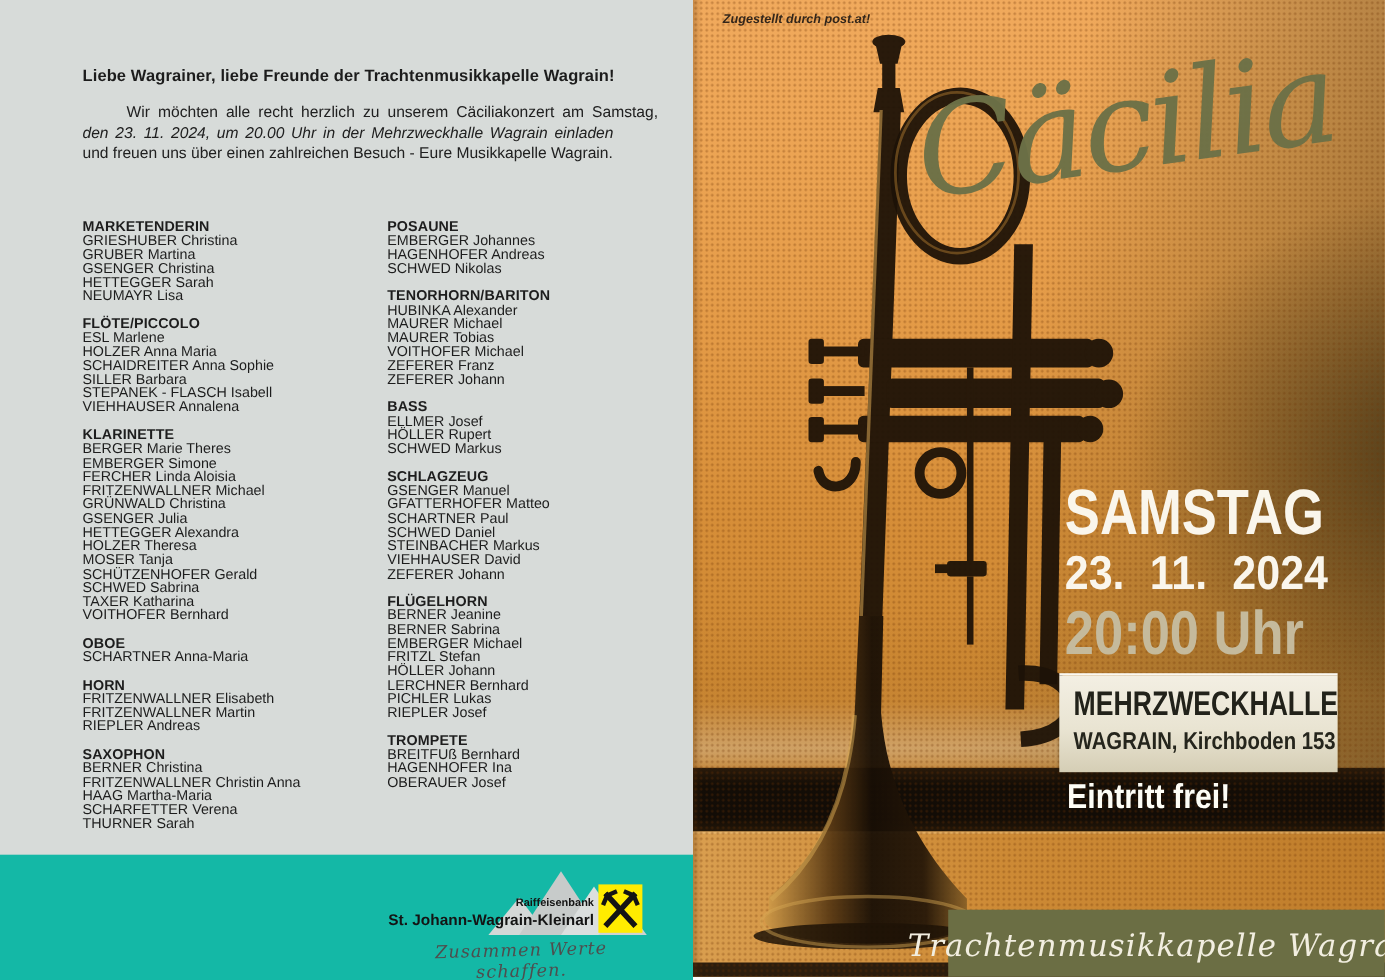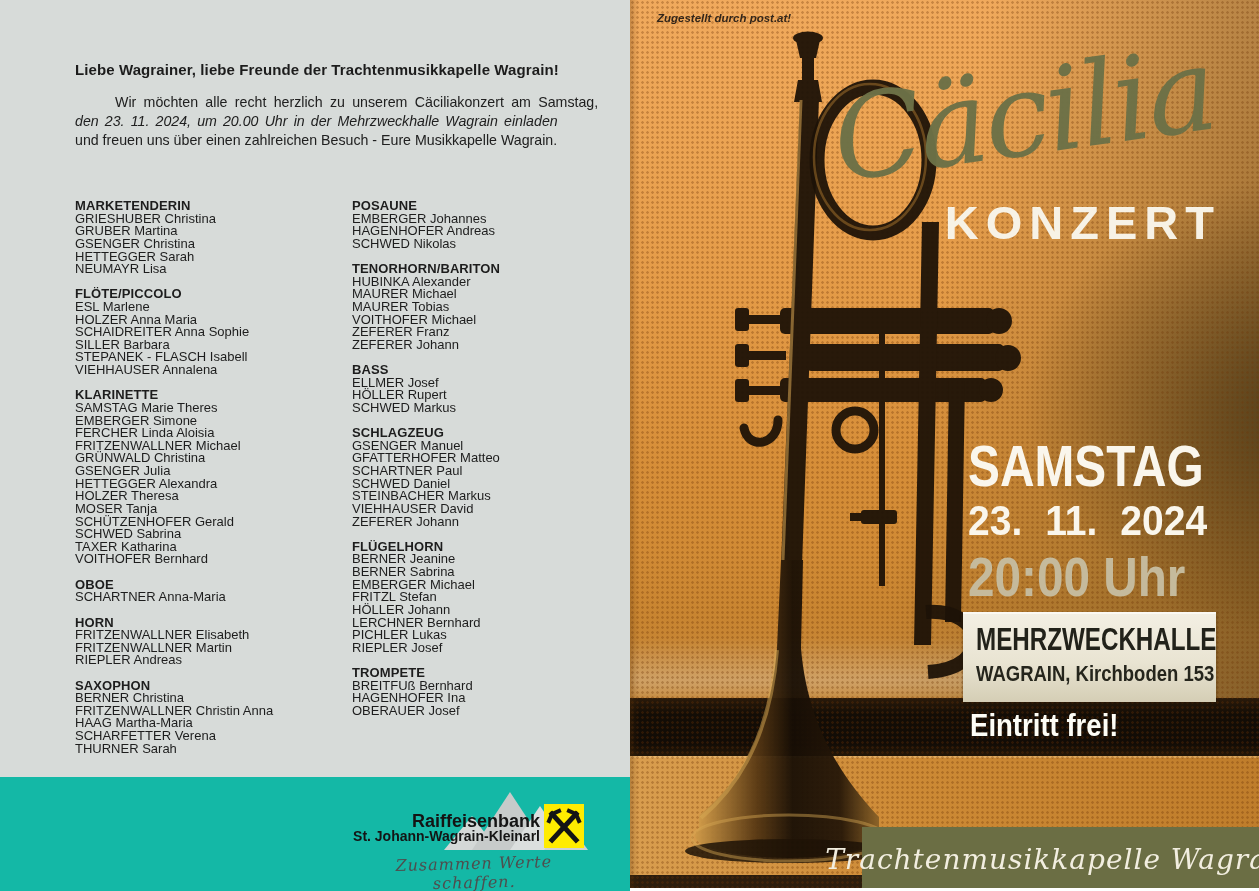--- a/index.html
+++ b/index.html
@@ -17,21 +17,21 @@
   .intro .iline.j2{word-spacing:2.2px;font-style:italic;}
   .cols{position:absolute;left:75px;top:200px;display:flex;font-size:13px;line-height:12.62px;color:#1d1d1d;}
   .colA{width:277px;}
   .colB{width:265px;}
   .section{margin:0 0 12.6px 0;}
   .sec-title{font-weight:bold;letter-spacing:0.1px;}
   
   .sponsor{position:absolute;left:338px;top:788px;width:272px;height:100px;}
   .mountains{position:absolute;left:78px;top:0;}
   .rb-name{position:absolute;right:70px;top:26px;text-align:right;font-weight:bold;color:#141414;white-space:nowrap;}
-  .rb-name .l1{font-size:18px;line-height:15px;}
+  .rb-name .l1{font-size:10px;line-height:15px;}
   .rb-name .l2{font-size:14px;line-height:15px;}
   .rb-emblem{position:absolute;right:26px;top:16px;width:40px;height:44px;background:#ffec00;}
   .rb-slogan{position:absolute;left:14px;top:66px;width:244px;text-align:center;
     font-family:"DejaVu Serif", serif;font-style:italic;font-size:16px;color:#4e4e4e;
     letter-spacing:1px;transform:rotate(-1.5deg);}
   
   .right-page{position:absolute;left:630px;top:0;width:629px;height:888px;overflow:hidden;
     background:linear-gradient(178deg,#f1aa5d 0%,#eca453 16%,#e39a46 34%,#d68e38 52%,#cd8832 68%,#d19245 84%,#c98631 100%);}
   .bg-olive{position:absolute;inset:0;background:
     radial-gradient(ellipse 430px 330px at 112% 46%, rgba(52,42,18,0.78), rgba(52,42,18,0) 72%),
@@ -104,21 +104,21 @@
           <div class="sec-title">FLÖTE/PICCOLO</div>
           <div class="member">ESL Marlene</div>
           <div class="member">HOLZER Anna Maria</div>
           <div class="member">SCHAIDREITER Anna Sophie</div>
           <div class="member">SILLER Barbara</div>
           <div class="member">STEPANEK - FLASCH Isabell</div>
           <div class="member">VIEHHAUSER Annalena</div>
         </div>
         <div class="section">
           <div class="sec-title">KLARINETTE</div>
-          <div class="member">SAMSTAG Marie Theres</div>
+          <div class="member">BERGER Marie Theres</div>
           <div class="member">EMBERGER Simone</div>
           <div class="member">FERCHER Linda Aloisia</div>
           <div class="member">FRITZENWALLNER Michael</div>
           <div class="member">GRÜNWALD Christina</div>
           <div class="member">GSENGER Julia</div>
           <div class="member">HETTEGGER Alexandra</div>
           <div class="member">HOLZER Theresa</div>
           <div class="member">MOSER Tanja</div>
           <div class="member">SCHÜTZENHOFER Gerald</div>
           <div class="member">SCHWED Sabrina</div>
@@ -286,21 +286,20 @@
     <path d="M148 420 C 148 446, 118 450, 114 428" fill="none" stroke="#1d1207" stroke-width="9" stroke-linecap="round" opacity="0.94"></path>
     <circle cx="225" cy="430" r="19" fill="none" stroke="#1d1207" stroke-width="9" opacity="0.94"></circle>
 
     <path d="M171 100 L153 560" stroke="#c89a4c" stroke-width="3" opacity="0.6" fill="none"></path>
     <path d="M147 650 C 140 740, 104 790, 71 818" stroke="#d8a954" stroke-width="4" opacity="0.5" fill="none"></path>
     <ellipse cx="159" cy="838" rx="97" ry="23" fill="none" stroke="#d8a954" stroke-width="3" opacity="0.45"></ellipse>
   </svg>
 
   <div class="postal">Zugestellt durch post.at!</div>
   <div class="script-title">Cäcilia</div>
-  <div class="block-title">KONZERT</div>
 
   <div class="day">SAMSTAG</div>
   <div class="date-line">23. 11. 2024</div>
   <div class="time-line">20:00 Uhr</div>
 
   <div class="venue-box">
     <div class="venue-name">MEHRZWECKHALLE</div>
     <div class="venue-addr">WAGRAIN, Kirchboden 153</div>
   </div>
 

